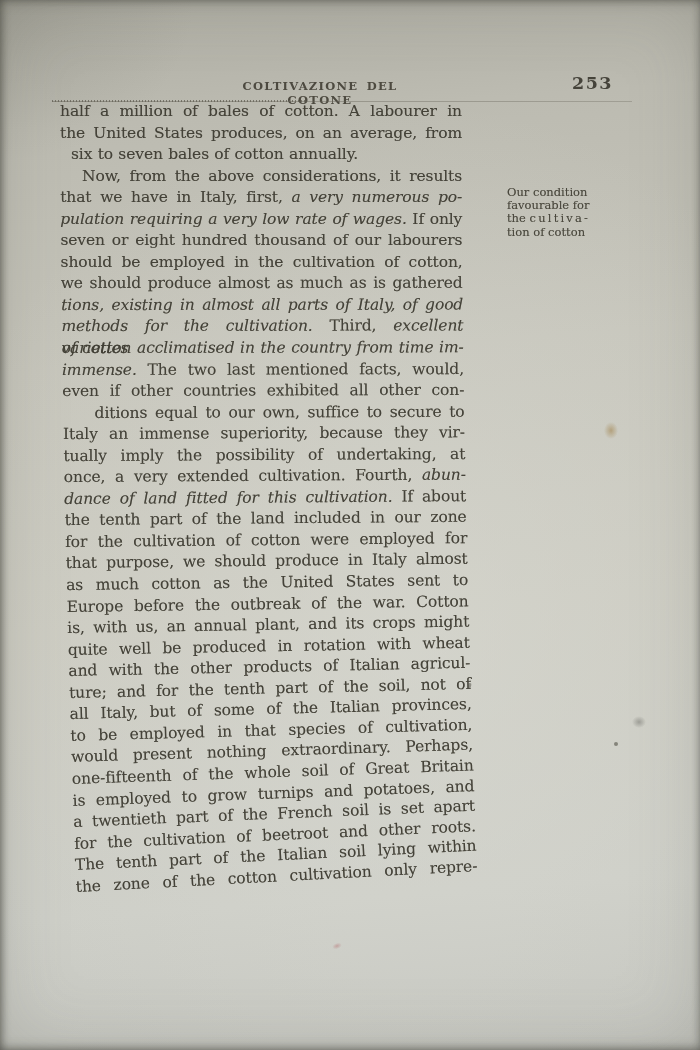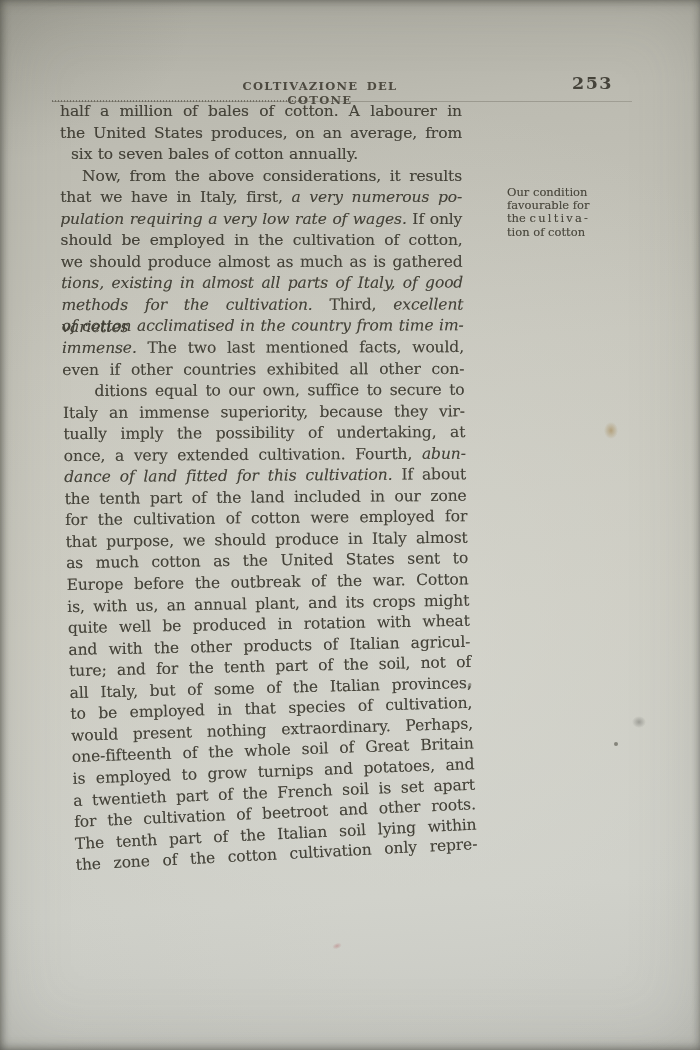--- a/index.html
+++ b/index.html
@@ -93,20 +93,21 @@
 
   <div class="header-rule"></div>
 
   <div class="body-text">
       <div class="bodyline" style="transform: translateX(0px) rotate(0deg);"><span>half a million of bales of cotton. A labourer in</span></div>
       <div class="bodyline" style="transform: translateX(0px) rotate(0deg);"><span>the United States produces, on an average, from</span></div>
       <div class="bodyline endline" style="transform: translateX(0px) rotate(0deg); margin-left: 11px;"><span>six to seven bales of cotton annually.</span></div>
       <div class="bodyline indent" style="transform: translateX(0.1px) rotate(0deg);"><span>Now, from the above considerations, it results</span></div>
       <div class="bodyline" style="transform: translateX(0.2px) rotate(0deg);"><span>that we have in Italy, first, </span><span class="it">a very numerous po-</span></div>
       <div class="bodyline" style="transform: translateX(0.3px) rotate(-0.01deg);"><span class="it">pulation requiring a very low rate of wages.</span><span> If only</span></div>
+      <div class="bodyline" style="transform: translateX(0.4px) rotate(-0.01deg);"><span>seven or eight hundred thousand of our labourers</span></div>
       <div class="bodyline" style="transform: translateX(0.6px) rotate(-0.02deg);"><span>should be employed in the cultivation of cotton,</span></div>
       <div class="bodyline" style="transform: translateX(0.7px) rotate(-0.03deg);"><span>we should produce almost as much as is gathered</span></div>
       <div class="bodyline" style="transform: translateX(1.2px) rotate(-0.06deg);"><span class="it">tions, existing in almost all parts of Italy, of good</span></div>
       <div class="bodyline" style="transform: translateX(1.4px) rotate(-0.08deg);"><span class="it">methods for the cultivation.</span><span> Third, </span><span class="it">excellent varieties</span></div>
       <div class="bodyline" style="transform: translateX(1.7px) rotate(-0.1deg);"><span class="it">of cotton acclimatised in the country from time im-</span></div>
       <div class="bodyline" style="transform: translateX(2px) rotate(-0.13deg);"><span class="it">immense.</span><span> The two last mentioned facts, would,</span></div>
       <div class="bodyline" style="transform: translateX(2.3px) rotate(-0.16deg);"><span>even if other countries exhibited all other con-</span></div>
       <div class="bodyline" style="transform: translateX(2.6px) rotate(-0.2deg); margin-left: 32px;"><span>ditions equal to our own, suffice to secure to</span></div>
       <div class="bodyline" style="transform: translateX(3px) rotate(-0.24deg);"><span>Italy an immense superiority, because they vir-</span></div>
       <div class="bodyline" style="transform: translateX(3.4px) rotate(-0.29deg);"><span>tually imply the possibility of undertaking, at</span></div>

